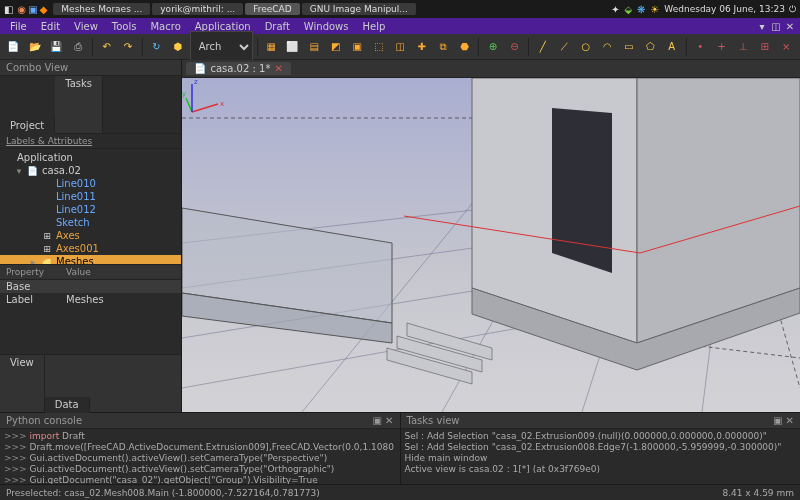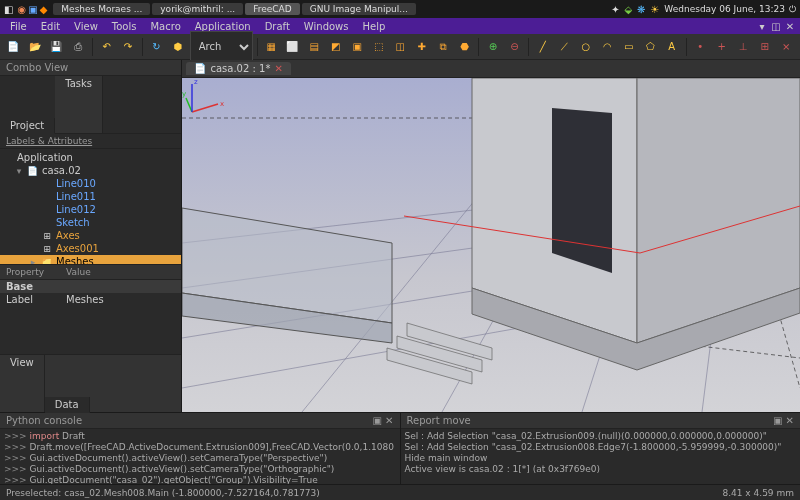--- a/index.html
+++ b/index.html
@@ -41,21 +41,21 @@
 .blue { color: #6aa8ff; }
 .gold { color: #e8a33d; }
 .dim { color: #666; }
 
 .prop-header { display: flex; background: #333; font-size: 9px; color: #999; border-top: 1px solid #222; border-bottom: 1px solid #222; }
 .prop-header div { padding: 2px 6px; }
 .prop-header div:first-child { width: 60px; }
 .prop-body { flex: 0 0 auto; height: 74px; font-size: 10px; }
 .prop-row { display: flex; padding: 1px 6px; }
 .prop-row .k { width: 60px; }
-.prop-row.base { background: #3a3a3a; font-weight: bold; }
+.prop-row.base { background: #3a3a3a; font-weight: normal; }
 .bottom-tabs { display: flex; background: #333; border-top: 1px solid #222; }
 
 .viewport-col { flex: 1; display: flex; flex-direction: column; background: #1a1a1a; }
 .doc-tabs { height: 18px; background: #333; display: flex; align-items: center; padding: 0 4px; border-bottom: 1px solid #222; }
 .doc-tab { background: #444; padding: 1px 8px; font-size: 10px; border-radius: 3px 3px 0 0; display: flex; align-items: center; gap: 4px; }
 .doc-tab .close { color: #c55; cursor: pointer; }
 .viewport { flex: 1; position: relative; background: linear-gradient(#a9aed0 0%, #c7c7cf 60%, #d3d3d7 100%); overflow: hidden; }
 .viewport svg { position: absolute; top: 0; left: 0; }
 .axis-widget { position: absolute; right: 6px; bottom: 6px; width: 44px; height: 44px; }
 
@@ -315,21 +315,21 @@
     <div class="console" id="pycon">
         <div><span class="pr">&gt;&gt;&gt;</span> <span class="kw">import</span> Draft</div>
         <div><span class="pr">&gt;&gt;&gt;</span> Draft.move([FreeCAD.ActiveDocument.Extrusion009],FreeCAD.Vector(0.0,1.1080</div>
         <div><span class="pr">&gt;&gt;&gt;</span> Gui.activeDocument().activeView().setCameraType("Perspective")</div>
         <div><span class="pr">&gt;&gt;&gt;</span> Gui.activeDocument().activeView().setCameraType("Orthographic")</div>
         <div><span class="pr">&gt;&gt;&gt;</span> Gui.getDocument("casa_02").getObject("Group").Visibility=True</div>
       </div>
   </div>
   <div class="bpanel">
     <div class="panel-title">
-      <span>Report move</span>
+      <span>Tasks view</span>
       <span>▣ ✕</span>
     </div>
     <div class="console" id="report">
         <div>Sel : Add Selection "casa_02.Extrusion009.(null)(0.000000,0.000000,0.000000)"</div>
         <div>Sel : Add Selection "casa_02.Extrusion008.Edge7(-1.800000,-5.959999,-0.300000)"</div>
         <div>Hide main window</div>
         <div>Active view is casa.02 : 1[*] (at 0x3f769e0)</div>
       </div>
   </div>
 </div>

